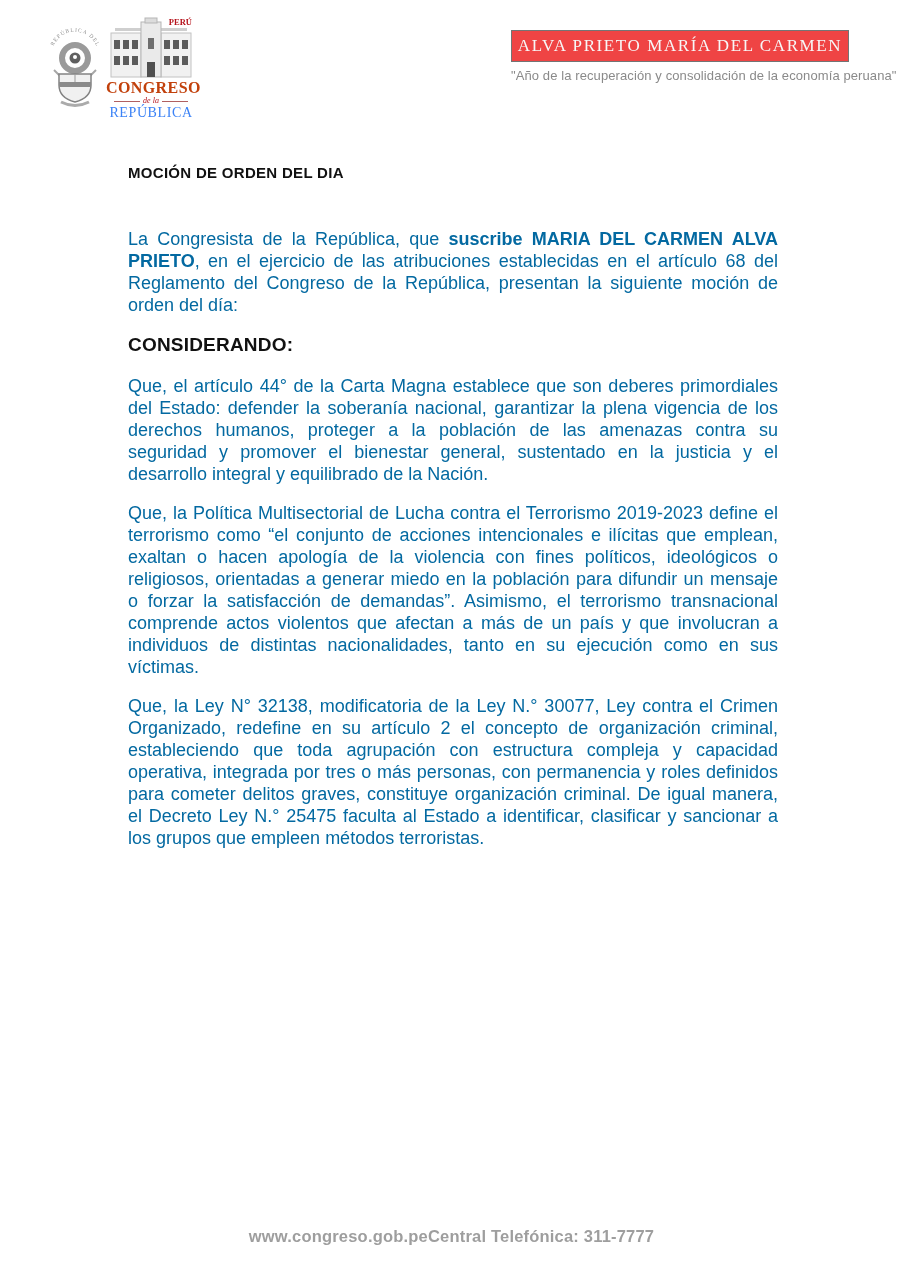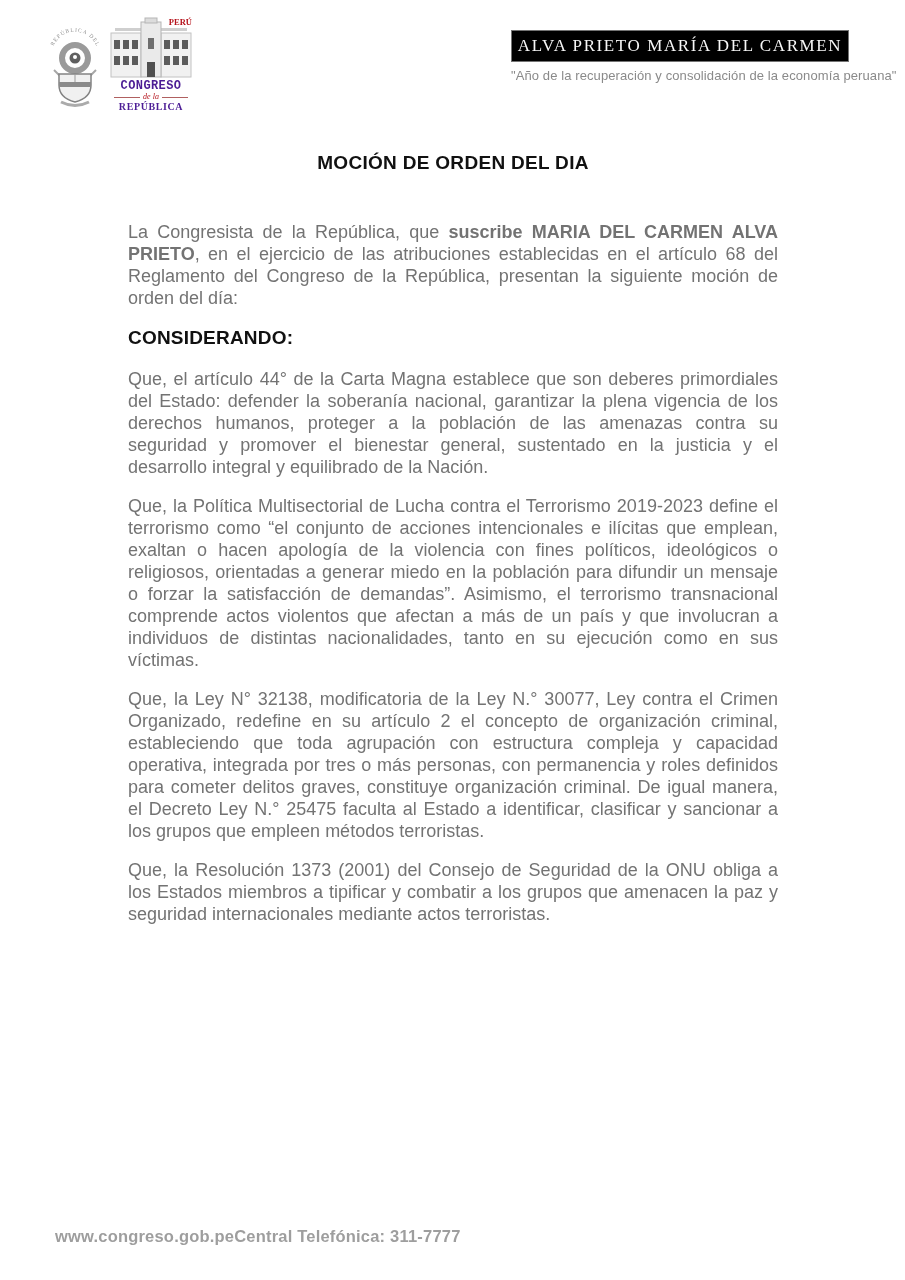--- a/index.html
+++ b/index.html
@@ -19,60 +19,60 @@
     position: absolute;
     left: 46px;
     top: 16px;
     display: flex;
     align-items: flex-start;
   }
   .coat { width: 58px; height: 92px; }
   .logo { width: 90px; margin-left: 2px; text-align: center; }
   .palace { width: 86px; height: 62px; display: block; margin: 0 auto; }
   .logo-l1 {
-    font-family: Liberation Mono, monospace;
-    font-weight: 700;
-    font-size: 12px;
+    font-family: Liberation Serif, serif;
+    font-weight: 700;
+    font-size: 16px;
     letter-spacing: 0.4px;
-    color: #4c1d95;
+    color: #c2410c;
     margin-top: 1px;
   }
   .logo-mid {
     display: flex;
     align-items: center;
     justify-content: center;
     gap: 3px;
     height: 8px;
   }
   .logo-mid .rule { display: inline-block; width: 26px; height: 1px; background: #b06060; }
   .logo-mid .script {
     font-family: "Liberation Serif", serif;
     font-style: italic;
     font-size: 8px;
     color: #b5121b;
     line-height: 8px;
   }
   .logo-l3 {
     font-family: "Liberation Serif", serif;
-    font-weight: 700;
-    font-size: 10px;
+    font-weight: 400;
+    font-size: 14px;
     letter-spacing: 0.6px;
-    color: #4c1d95;
+    color: #3b82f6;
   }
 
   .hdr-right {
     position: absolute;
     top: 30px;
     right: 56px;
     width: 338px;
   }
   .banner {
     width: 100%;
     height: 32px;
-    background: #000000;
+    background: #ef4444;
     border: 1px solid #747474;
     color: #f7f7f7;
     font-family: "Liberation Serif", serif;
     font-size: 17px;
     letter-spacing: 1.6px;
     display: flex;
     align-items: center;
     justify-content: center;
     white-space: nowrap;
   }
@@ -86,52 +86,52 @@
   }
 
   
   .content {
     position: absolute;
     left: 128px;
     top: 152px;
     width: 650px;
   }
   .doc-title {
-    text-align: center;
-    font-size: 19px;
+    text-align: left;
+    font-size: 15px;
     font-weight: 700;
     letter-spacing: 0.3px;
     color: #111;
-    margin: 0 0 47px 0;
+    margin: 12px 0 47px 0;
   }
   .para {
     font-size: 18px;
     line-height: 22px;
     text-align: justify;
     margin: 4px 0 17px 0;
-    color: #737373;
+    color: #0369a1;
   }
   .para strong { font-weight: 700; }
   .intro { margin-bottom: 18px; }
   .section {
     font-size: 19px;
     font-weight: 700;
     color: #111;
     margin: 0 0 19px 0;
     letter-spacing: 0.2px;
   }
 
   
   .ftr {
     position: absolute;
     left: 55px;
     right: 57px;
     top: 1227px;
     display: flex;
-    justify-content: flex-start;
+    justify-content: center;
     align-items: baseline;
     font-size: 16.5px;
     font-weight: 700;
     color: #9e9e9e;
     letter-spacing: 0.2px;
   }
 </style>
 </head>
 <body>
 
@@ -198,21 +198,20 @@
   <div class="content">
     <h1 class="doc-title">MOCIÓN DE ORDEN DEL DIA</h1>
 
     <p class="para intro"><span>La Congresista de la República, que </span><strong>suscribe MARIA DEL CARMEN ALVA PRIETO</strong><span>, en el ejercicio de las atribuciones establecidas en el artículo 68 del Reglamento del Congreso de la República, presentan la siguiente moción de orden del día:</span></p>
 
     <h2 class="section">CONSIDERANDO:</h2>
 
     <p class="para">Que, el artículo 44° de la Carta Magna establece que son deberes primordiales del Estado: defender la soberanía nacional, garantizar la plena vigencia de los derechos humanos, proteger a la población de las amenazas contra su seguridad y promover el bienestar general, sustentado en la justicia y el desarrollo integral y equilibrado de la Nación.</p>
     <p class="para">Que, la Política Multisectorial de Lucha contra el Terrorismo 2019-2023 define el terrorismo como “el conjunto de acciones intencionales e ilícitas que emplean, exaltan o hacen apología de la violencia con fines políticos, ideológicos o religiosos, orientadas a generar miedo en la población para difundir un mensaje o forzar la satisfacción de demandas”. Asimismo, el terrorismo transnacional comprende actos violentos que afectan a más de un país y que involucran a individuos de distintas nacionalidades, tanto en su ejecución como en sus víctimas.</p>
     <p class="para">Que, la Ley N° 32138, modificatoria de la Ley N.° 30077, Ley contra el Crimen Organizado, redefine en su artículo 2 el concepto de organización criminal, estableciendo que toda agrupación con estructura compleja y capacidad operativa, integrada por tres o más personas, con permanencia y roles definidos para cometer delitos graves, constituye organización criminal. De igual manera, el Decreto Ley N.° 25475 faculta al Estado a identificar, clasificar y sancionar a los grupos que empleen métodos terroristas.</p>
-    <p class="para">Que, la Resolución 1373 (2001) del Consejo de Seguridad de la ONU obliga a los Estados miembros a tipificar y combatir a los grupos que amenacen la paz y seguridad internacionales mediante actos terroristas.</p>
   </div>
 
   <div class="ftr">
     <span>www.congreso.gob.pe</span>
     <span>Central Telefónica: 311-7777</span>
   </div>
 
 </div>
 
 </body></html>

